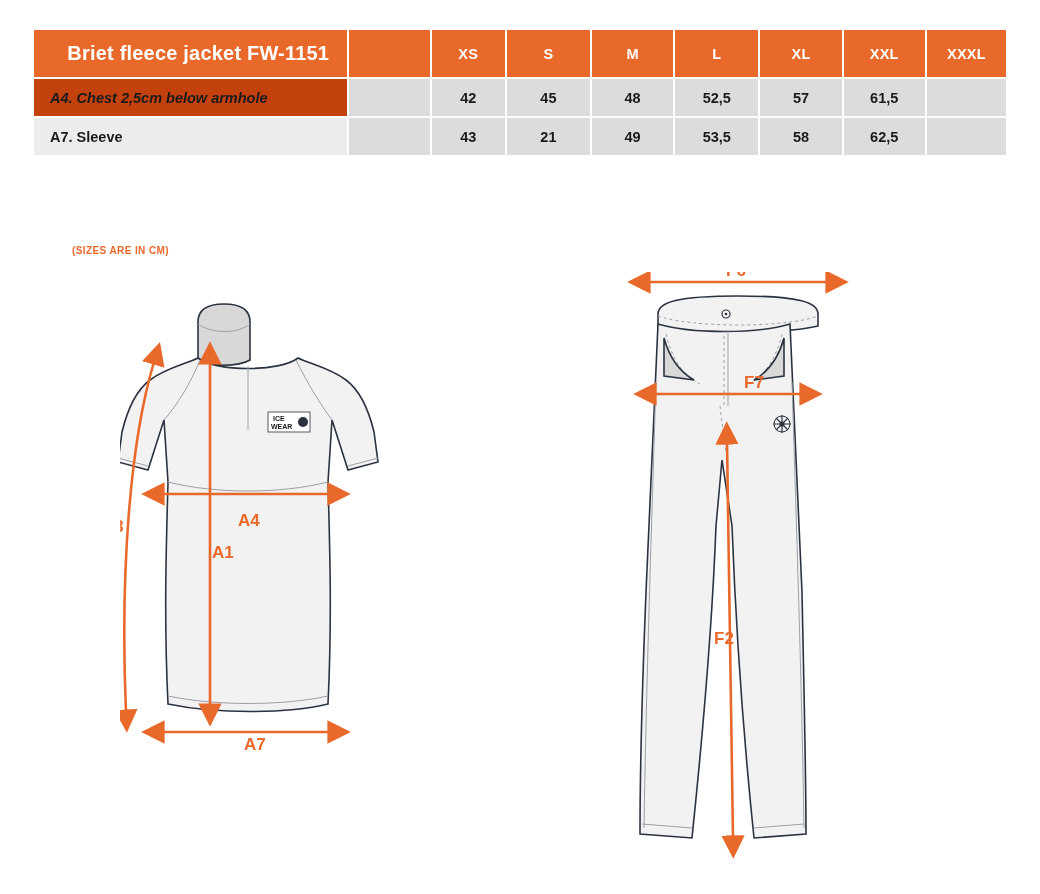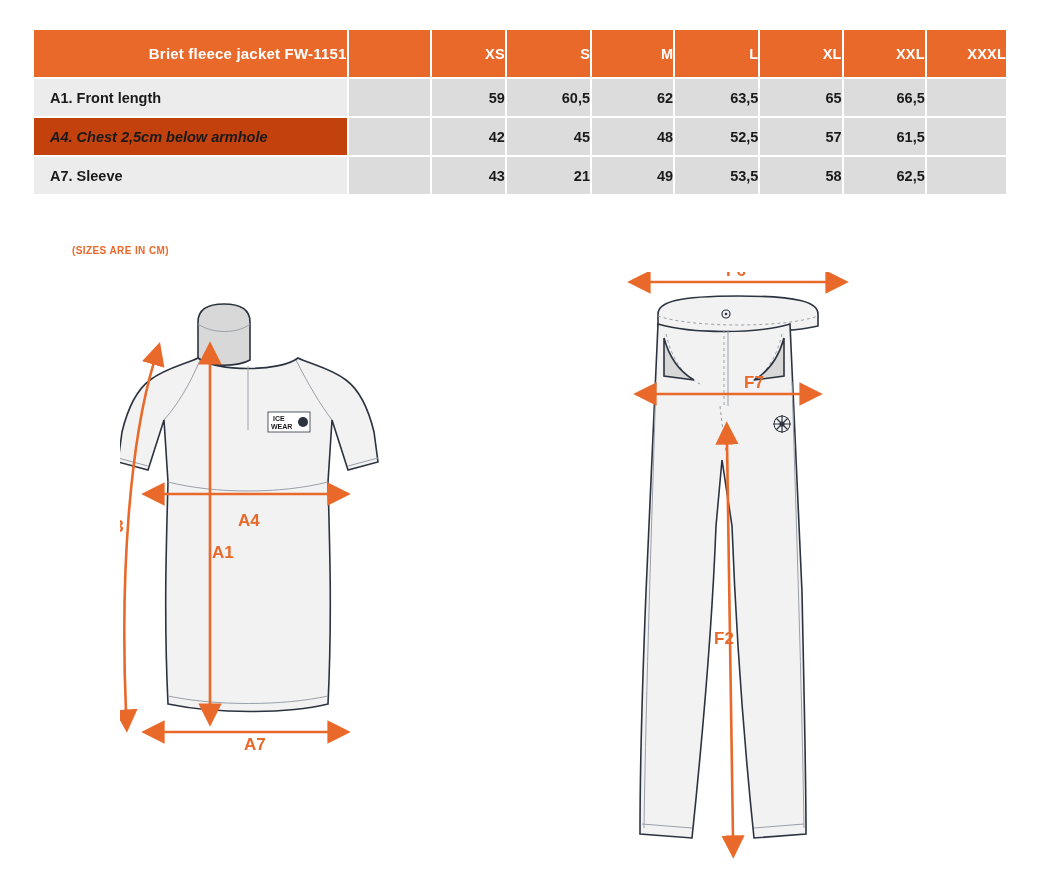--- a/index.html
+++ b/index.html
@@ -33,34 +33,34 @@
     border-collapse: collapse;
     width: 976px;
     table-layout: fixed;
   }
   table.size-table th,
   table.size-table td {
     border: 2px solid #ffffff;
     height: 37px;
     font-size: 14.5px;
     font-weight: bold;
-    text-align: right;
+    text-align: center;
     padding: 0;
   }
   table.size-table thead th {
     background: #e8692a;
     color: #ffffff;
     height: 47px;
     font-size: 14.5px;
     letter-spacing: 0.2px;
   }
   table.size-table thead th.title {
-    text-align: right;
+    text-align: center;
     padding-left: 16px;
-    font-size: 15px;
+    font-size: 20px;
   }
   table.size-table tbody td.rowlabel {
     background: #ececec;
     text-align: left;
     padding-left: 16px;
     color: #1a1a1a;
     font-weight: bold;
     font-size: 14.5px;
   }
   table.size-table tbody td.val {
@@ -148,31 +148,20 @@
           <th style="width:72px">XS</th>
           <th style="width:82px">S</th>
           <th style="width:80px">M</th>
           <th style="width:82px">L</th>
           <th style="width:80px">XL</th>
           <th style="width:80px">XXL</th>
           <th style="width:78px">XXXL</th>
         </tr>
       </thead>
       <tbody>
-        <tr>
-          <td class="rowlabel">A1. Front length</td>
-          <td class="spacer"></td>
-          <td class="val">59</td>
-          <td class="val">60,5</td>
-          <td class="val">62</td>
-          <td class="val">63,5</td>
-          <td class="val">65</td>
-          <td class="val">66,5</td>
-          <td class="val"></td>
-        </tr>
         <tr class="alt">
           <td class="rowlabel">A4. Chest 2,5cm below armhole</td>
           <td class="spacer"></td>
           <td class="val">42</td>
           <td class="val">45</td>
           <td class="val">48</td>
           <td class="val">52,5</td>
           <td class="val">57</td>
           <td class="val">61,5</td>
           <td class="val"></td>

